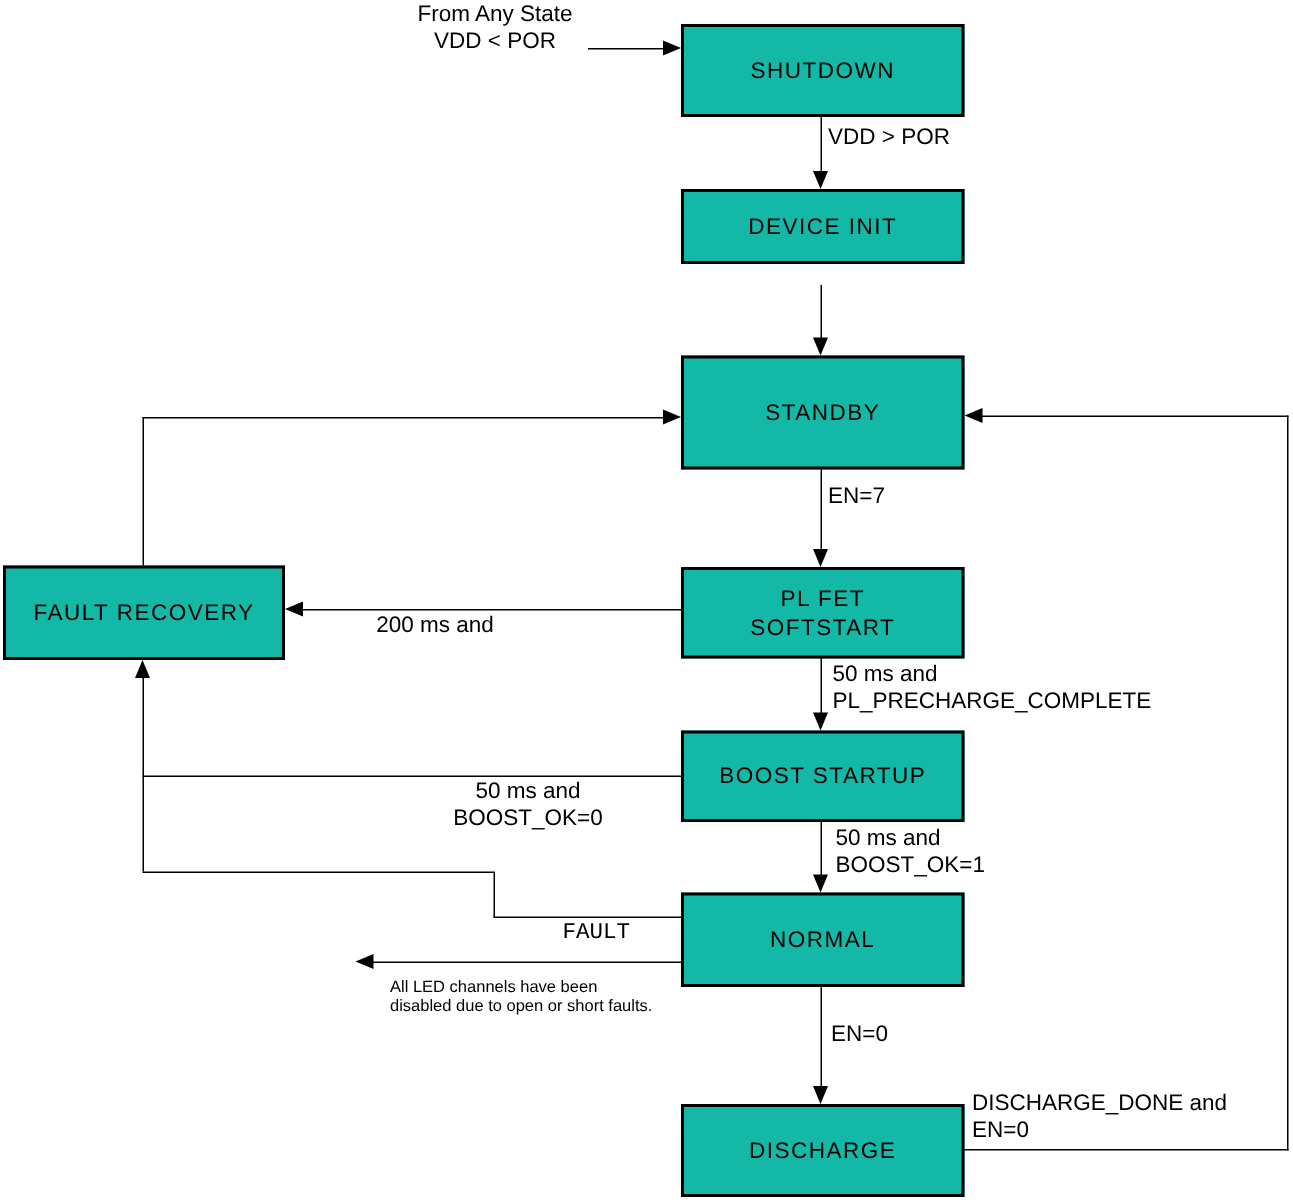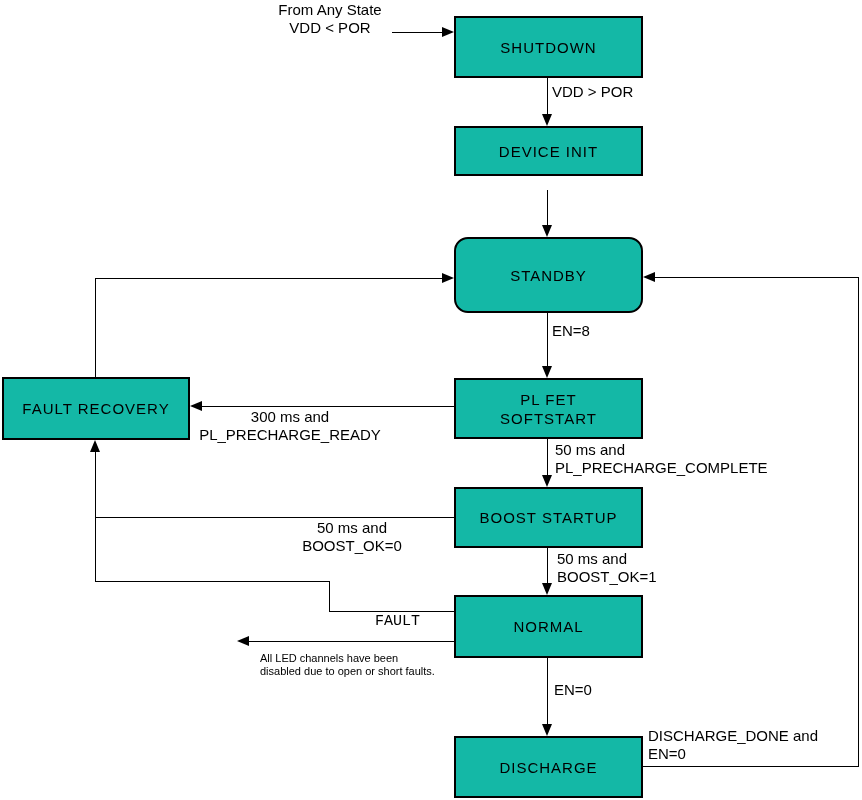--- a/index.html
+++ b/index.html
@@ -81,21 +81,21 @@
 <div class="diagram">
 
   <div class="state" style="left:454px; top:16px; width:189px; height:62px;">
     <span>SHUTDOWN</span>
   </div>
 
   <div class="state" style="left:454px; top:126px; width:189px; height:50px;">
     <span>DEVICE INIT</span>
   </div>
 
-  <div class="state" style="left:454px; top:237px; width:189px; height:76px;border-radius:14px;">
+  <div class="state" style="left:454px; top:237px; width:189px; height:76px;">
     <span>STANDBY</span>
   </div>
 
   <div class="state" style="left:454px; top:378px; width:189px; height:61px;text-align:center;">
     <span>PL FET</span>
     <span>SOFTSTART</span>
   </div>
 
   <div class="state" style="left:454px; top:487px; width:189px; height:61px;">
     <span>BOOST STARTUP</span>
@@ -158,25 +158,24 @@
   <div class="line" style="left:654px; top:277px; width:205px; height:1px;"></div>
   <div class="arrow left" style="left:643px; top:272px;"></div>
 
   <div class="lbl center" style="left:250px; top:1px; width:160px;">
     <span class="row">From Any State</span>
     <span class="row">VDD &lt; POR</span>
   </div>
 
   <div class="lbl" style="left:552px; top:83px;">VDD &gt; POR</div>
 
-  <div class="lbl" style="left:552px; top:322px;">EN=8</div>
+  <div class="lbl" style="left:552px; top:322px;">EN=7</div>
 
   <div class="lbl center" style="left:194px; top:408px; width:192px;">
-    <span class="row">300 ms and</span>
-    <span class="row">PL_PRECHARGE_READY</span>
+    <span class="row">200 ms and</span>
   </div>
 
   <div class="lbl" style="left:555px; top:441px;">
     <span class="row">50 ms and</span>
     <span class="row">PL_PRECHARGE_COMPLETE</span>
   </div>
 
   <div class="lbl center" style="left:262px; top:519px; width:180px;">
     <span class="row">50 ms and</span>
     <span class="row">BOOST_OK=0</span>

